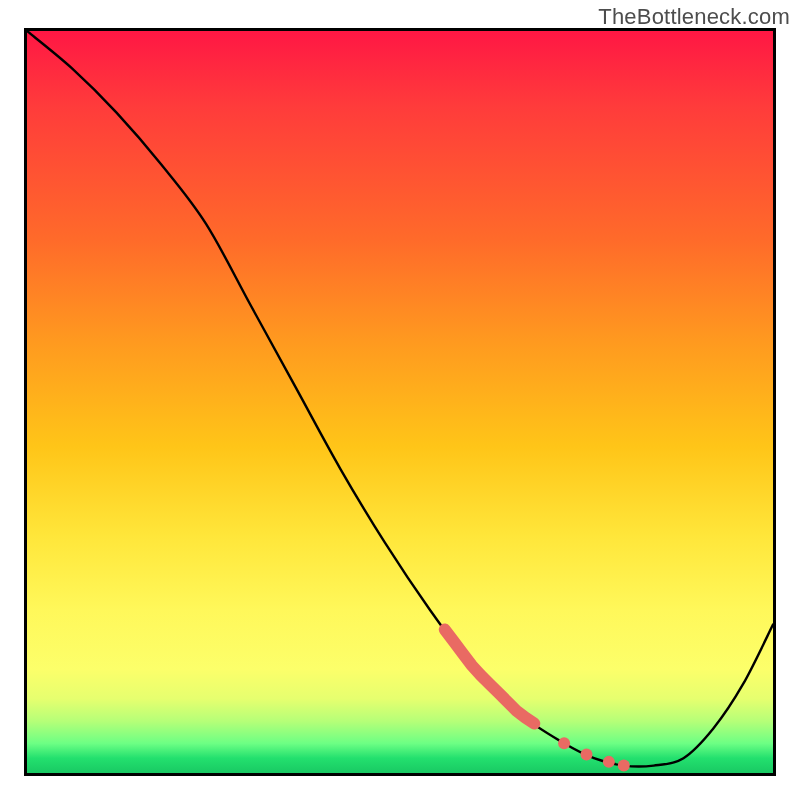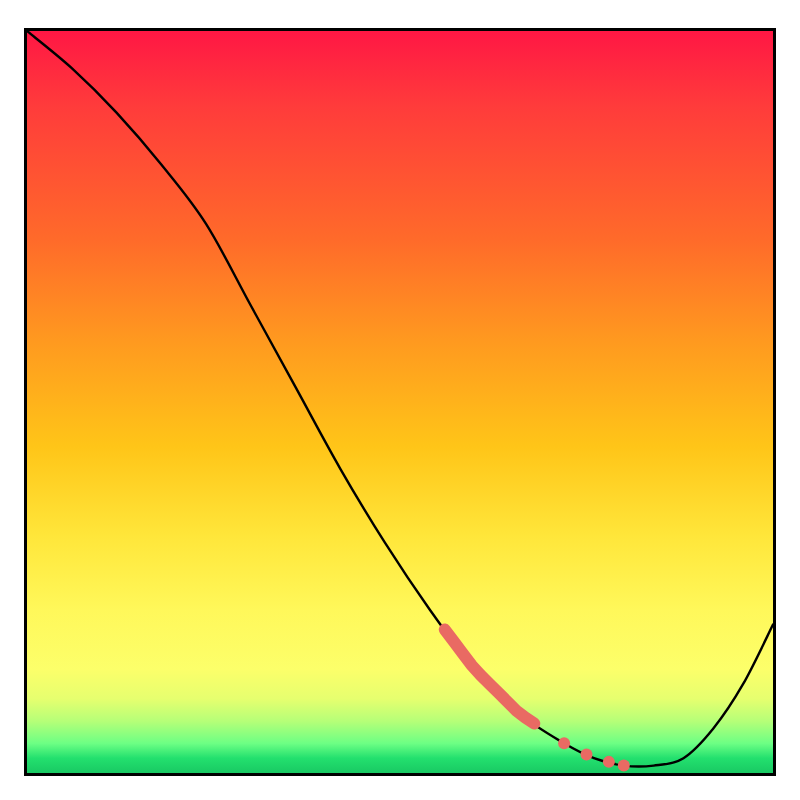--- a/index.html
+++ b/index.html
@@ -85,20 +85,21 @@
   }
   .salmon-dot {
     fill: #e96a63;
   }
 </style>
 </head>
 <body>
 
 <div class="chart-wrap">
 
+  <div class="watermark">TheBottleneck.com</div>
 
   <div class="gradient-bg"></div>
 
   <svg class="svg-layer" viewBox="0 0 746 742" preserveAspectRatio="none">
     <path id="curve" class="curve-path" d="M 0 0 C 7.46 6.183333333333337, 29.839999999999996 23.49666666666669, 44.76 37.10000000000002 C 59.68 50.703333333333354, 74.6 65.54333333333334, 89.52 81.62 C 104.44 97.69666666666667, 119.36 115.01000000000006, 134.28 133.56000000000006 C 149.2 152.11000000000004, 164.12 169.4233333333333, 179.04 192.91999999999996 C 193.95999999999998 216.41666666666663, 208.88 247.33333333333334, 223.79999999999998 274.54 C 238.71999999999997 301.74666666666667, 253.64 328.9533333333333, 268.56 356.15999999999997 C 283.48 383.3666666666666, 298.4 411.81, 313.32 437.78000000000003 C 328.24 463.75000000000006, 343.15999999999997 488.48333333333335, 358.08 511.98 C 373 535.4766666666667, 387.92 557.7366666666667, 402.84000000000003 578.76 C 417.76000000000005 599.7833333333333, 432.67999999999995 620.8066666666666, 447.59999999999997 638.12 C 462.52 655.4333333333334, 477.44 670.2733333333333, 492.36 682.64 C 507.28000000000003 695.0066666666667, 524.6866666666667 704.9000000000001, 537.12 712.32 C 549.5533333333333 719.74, 557.0133333333333 723.4499999999999, 566.96 727.16 C 576.9066666666668 730.87, 586.8533333333335 733.3433333333334, 596.8000000000001 734.58 C 606.7466666666667 735.8166666666667, 616.6933333333334 735.8166666666667, 626.64 734.58 C 636.5866666666666 733.3433333333334, 646.5333333333333 733.3433333333332, 656.48 727.16 C 666.4266666666667 720.9766666666667, 676.3733333333334 709.8466666666667, 686.32 697.48 C 696.2666666666667 685.1133333333333, 706.2133333333334 670.2733333333333, 716.16 652.96 C 726.1066666666666 635.6466666666668, 741.0266666666666 603.4933333333333, 746 593.6"></path>
     <path id="hlseg" class="salmon-seg" d="M 417.76000000000005 598.5466666666666 L 426.71200000000005 610.4186666666667 L 435.664 622.2906666666667 L 444.616 634.1626666666667 L 453.568 644.0559999999999 L 462.52 652.96 L 471.472 661.864 L 480.42400000000004 670.768 L 489.3759999999999 679.6719999999999 L 498.3279999999999 686.5973333333333 L 507.28000000000003 692.5333333333333" style="stroke: rgb(233, 106, 99);"></path>
     <g id="hldots">
         <circle cx="537.12" cy="712.32" r="6" class="salmon-dot" style="fill: rgb(233, 106, 99);"></circle>
         <circle cx="559.5" cy="723.45" r="6" class="salmon-dot" style="fill: rgb(233, 106, 99);"></circle>
         <circle cx="581.88" cy="730.87" r="6" class="salmon-dot" style="fill: rgb(233, 106, 99);"></circle>

